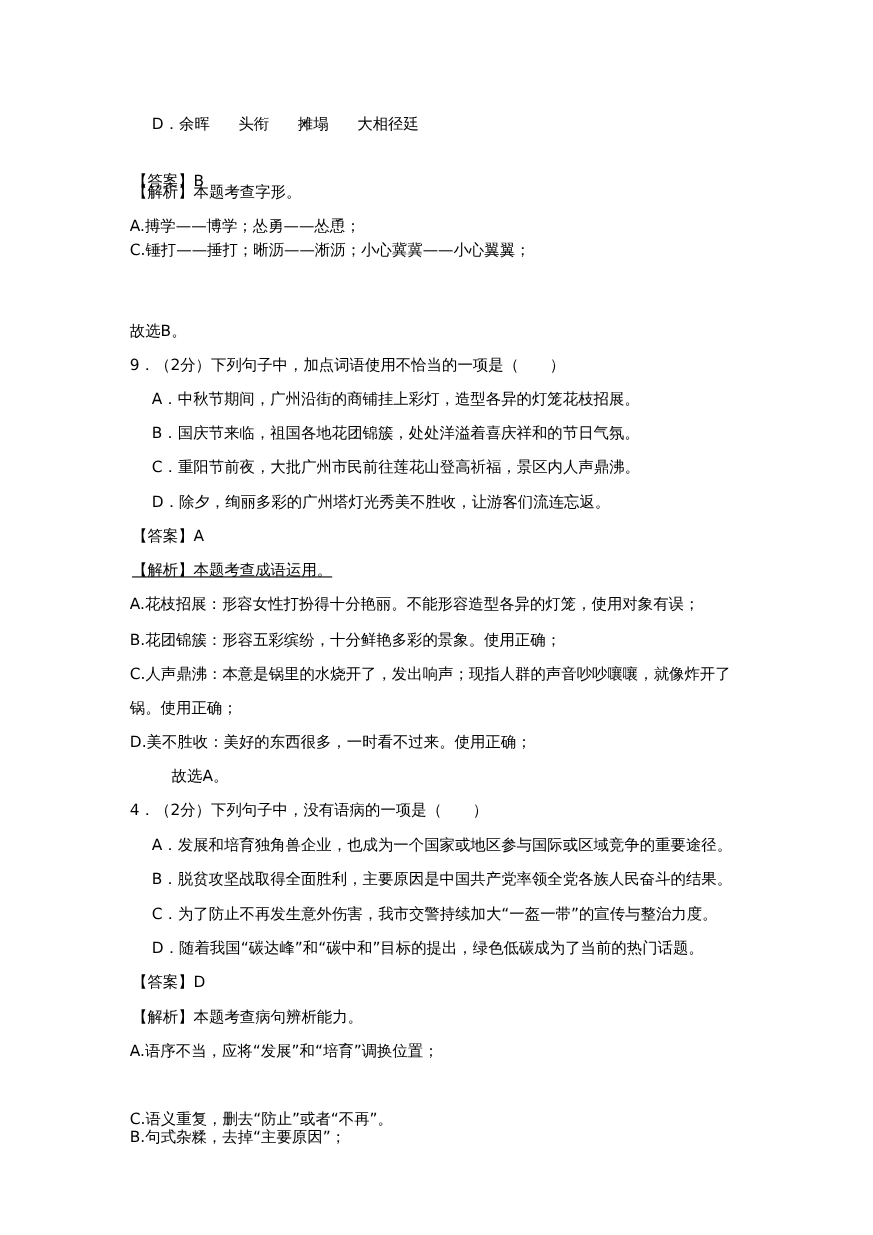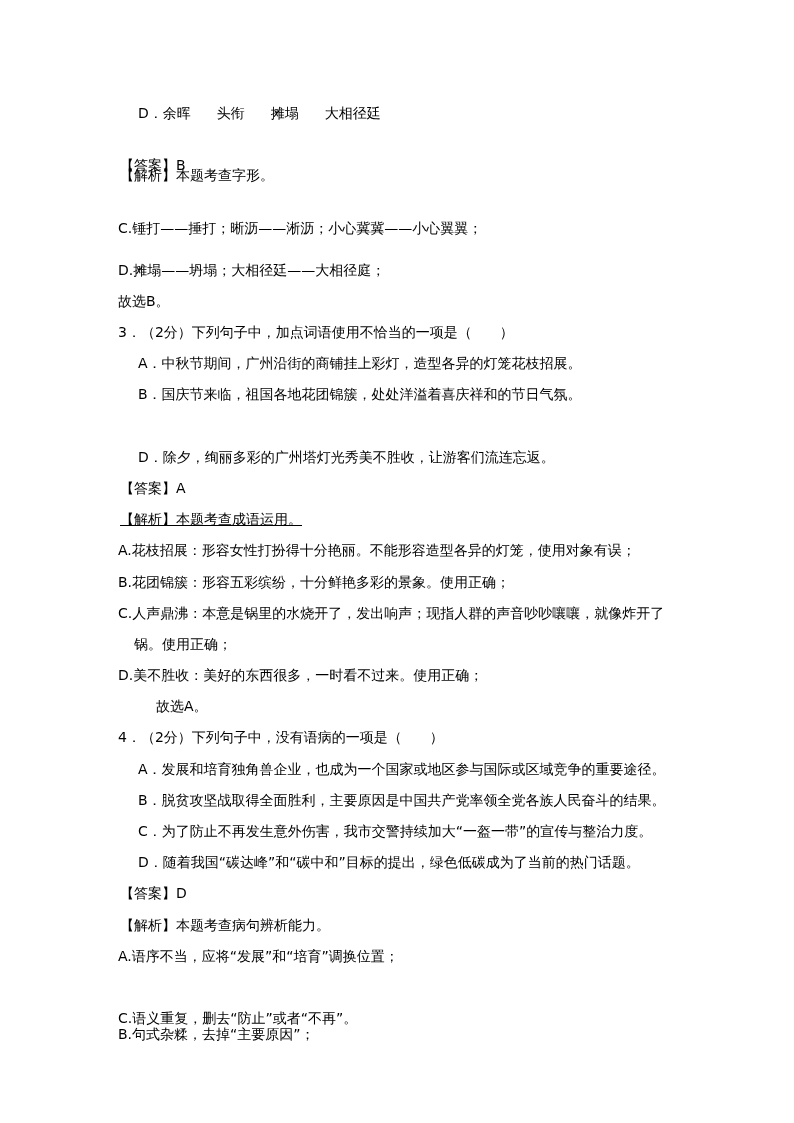--- a/index.html
+++ b/index.html
@@ -39,34 +39,35 @@
 <body>
 
 <div class="page">
 
   <div class="line opt spaced" style="top:104px;">
     <span>D．余晖</span><span>头衔</span><span>摊塌</span><span>大相径廷</span>
   </div>
 
   <div class="line ind1" style="top:132px;margin-top:24px;">【答案】B</div>
   <div class="line ind1" style="top:166px;">【解析】本题考查字形。</div>
+  <div class="line ind0" style="top:197px;">A.搏学——博学；怂勇——怂恿；</div>
   <div class="line ind0" style="top:219px;">C.锤打——捶打；晰沥——淅沥；小心冀冀——小心翼翼；</div>
-  <div class="line ind0" style="top:261px;">D.摊塌——坍塌；大相径廷——大相径庭；</div>
   <div class="line ind0" style="top:292px;">故选B。</div>
 
-  <div class="line ind0" style="top:323px;">3．（2分）下列句子中，加点词语使用不恰当的一项是（　　）</div>
+  <div class="line ind0" style="top:323px;">9．（2分）下列句子中，加点词语使用不恰当的一项是（　　）</div>
   <div class="line opt" style="top:354px;">A．中秋节期间，广州沿街的商铺挂上彩灯，造型各异的灯笼花枝招展。</div>
   <div class="line opt" style="top:385px;">B．国庆节来临，祖国各地花团锦簇，处处洋溢着喜庆祥和的节日气氛。</div>
+  <div class="line opt" style="top:416px;">C．重阳节前夜，大批广州市民前往莲花山登高祈福，景区内人声鼎沸。</div>
   <div class="line opt" style="top:448px;">D．除夕，绚丽多彩的广州塔灯光秀美不胜收，让游客们流连忘返。</div>
   <div class="line ind1" style="top:479px;">【答案】A</div>
   <div class="line ind1" style="top:510px;text-decoration:underline;">【解析】本题考查成语运用。</div>
   <div class="line ind0" style="top:573px;">B.花团锦簇：形容五彩缤纷，十分鲜艳多彩的景象。使用正确；</div>
   <div class="line ind0" style="top:541px;">A.花枝招展：形容女性打扮得十分艳丽。不能形容造型各异的灯笼，使用对象有误；</div>
   <div class="line ind0" style="top:604px;">C.人声鼎沸：本意是锅里的水烧开了，发出响声；现指人群的声音吵吵嚷嚷，就像炸开了</div>
-  <div class="line ind0" style="top:635px;margin-left:16px;">锅。使用正确；</div>
+  <div class="line ind0" style="top:635px;">锅。使用正确；</div>
   <div class="line ind0" style="top:666px;">D.美不胜收：美好的东西很多，一时看不过来。使用正确；</div>
   <div class="line ind2" style="top:697px;"> 故选A。</div>
 
   <div class="line ind0" style="top:728px;">4．（2分）下列句子中，没有语病的一项是（　　）</div>
   <div class="line opt" style="top:760px;">A．发展和培育独角兽企业，也成为一个国家或地区参与国际或区域竞争的重要途径。</div>
   <div class="line opt" style="top:791px;">B．脱贫攻坚战取得全面胜利，主要原因是中国共产党率领全党各族人民奋斗的结果。</div>
   <div class="line opt" style="top:822px;">C．为了防止不再发生意外伤害，我市交警持续加大“一盔一带”的宣传与整治力度。</div>
   <div class="line opt" style="top:853px;">D．随着我国“碳达峰”和“碳中和”目标的提出，绿色低碳成为了当前的热门话题。</div>
   <div class="line ind1" style="top:884px;">【答案】D</div>
   <div class="line ind1" style="top:916px;">【解析】本题考查病句辨析能力。</div>

